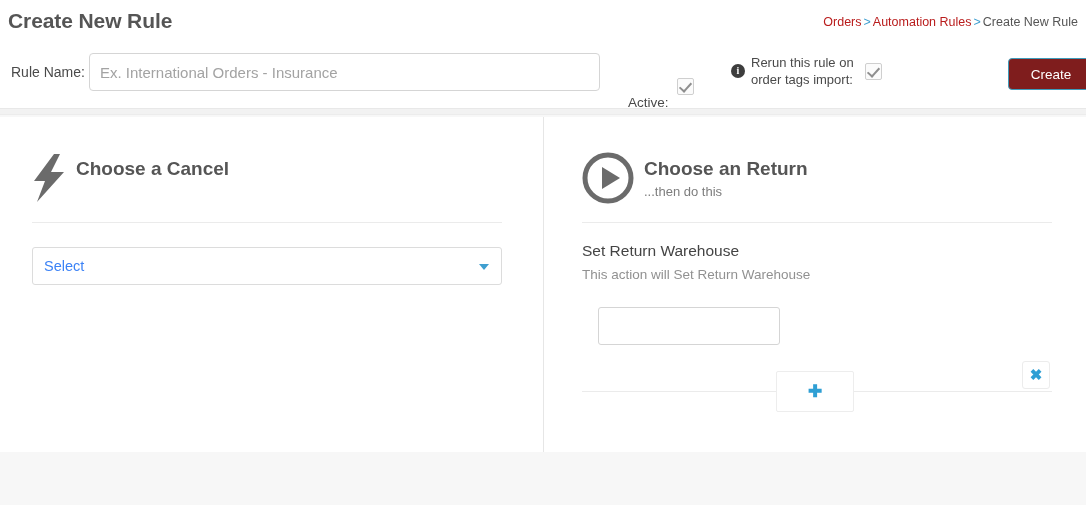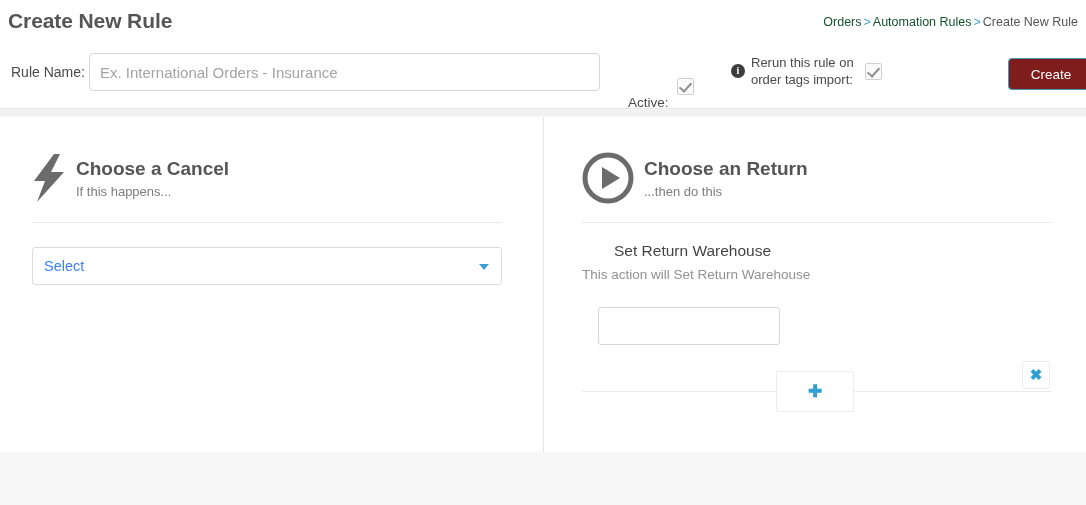--- a/index.html
+++ b/index.html
@@ -41,21 +41,21 @@
   }
   .breadcrumb {
     position: absolute;
     right: 8px;
     top: 15px;
     font-size: 12.5px;
     color: #777777;
     white-space: nowrap;
   }
   .breadcrumb a {
-    color: #14532d;
+    color: #b91c1c;
     text-decoration: none;
   }
   .breadcrumb .sep {
     color: #3f9fd0;
     margin: 0 2px;
   }
   .breadcrumb .current {
     color: #555555;
   }
 
@@ -292,21 +292,20 @@
     border-top: 6px solid #3f9fd0;
   }
 
   
   .action-title {
     position: absolute;
     left: 38px;
     top: 125px;
     font-size: 15.5px;
     color: #444444;
-    margin-left: 32px;
   }
   .action-desc {
     position: absolute;
     left: 38px;
     top: 150px;
     font-size: 13.5px;
     color: #919191;
   }
   .action-remove {
     position: absolute;
@@ -406,21 +405,20 @@
     <div class="vdivider"></div>
 
     <div class="panel panel-left">
 
       <div class="panel-head">
         <svg class="bolt-icon" viewBox="0 0 34 48">
           <polygon points="22,0 2,27 13,27 5,48 32,18 19,18 28,0" fill="#6b6b6b"></polygon>
         </svg>
         <div class="head-text">
           <div class="head-title">Choose a Cancel</div>
-          <div class="head-sub">If this happens...</div>
         </div>
       </div>
 
       <div class="hdivider"></div>
 
       <div class="select-box">
         <span class="select-text">Select</span>
         <span class="select-arrow"></span>
       </div>
     </div>

